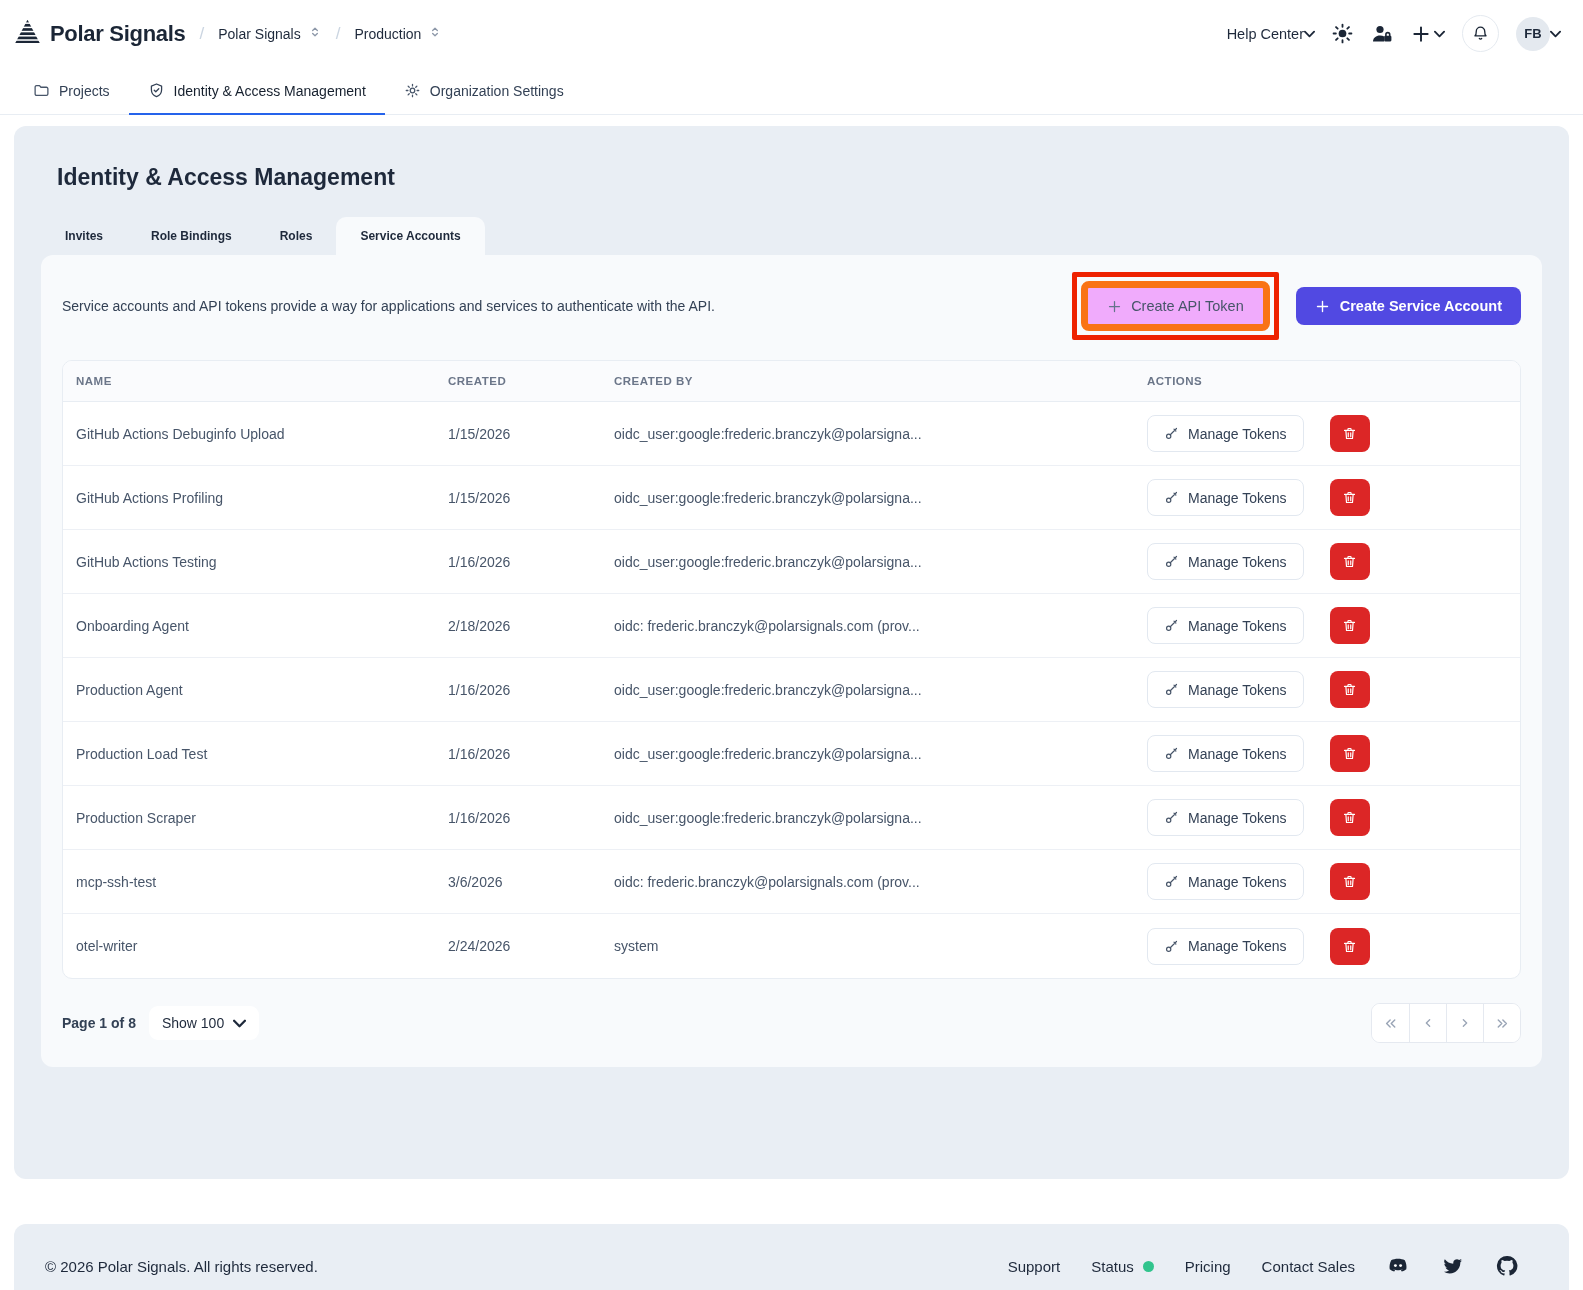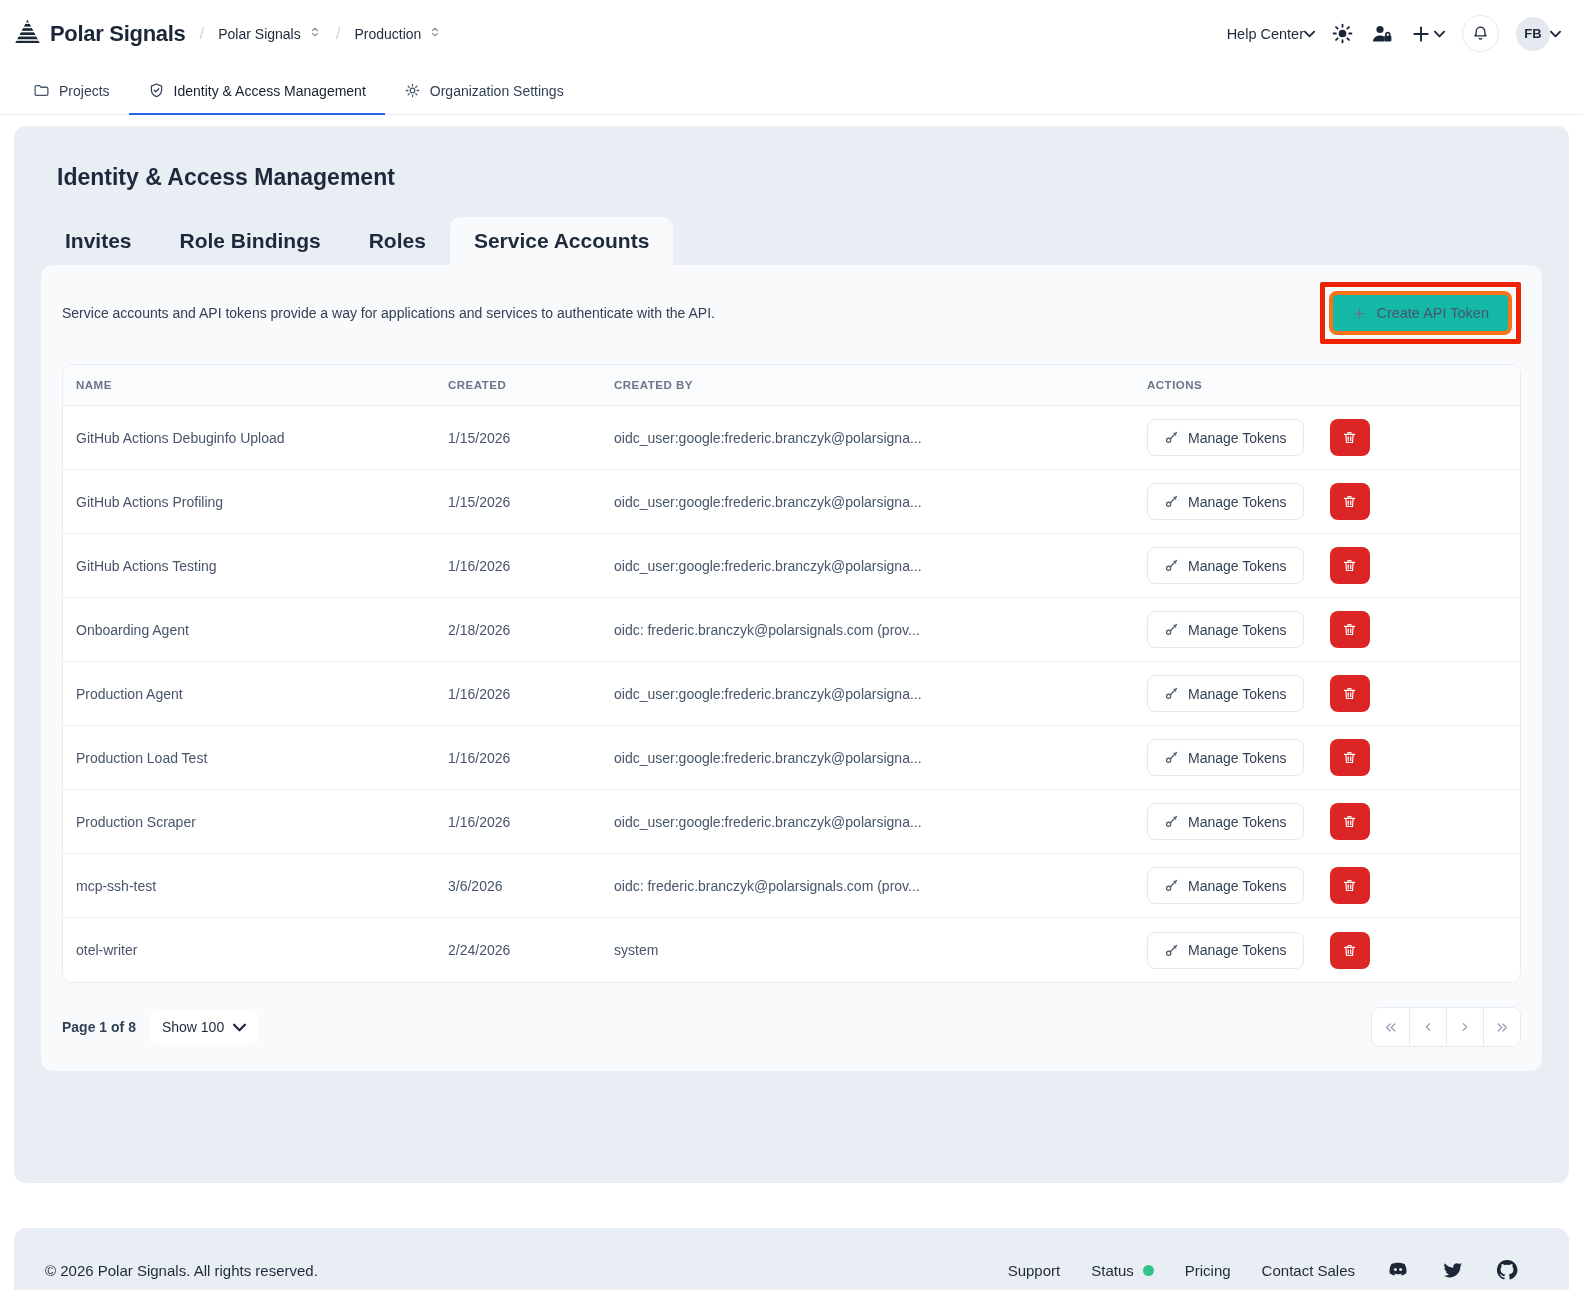--- a/index.html
+++ b/index.html
@@ -28,29 +28,29 @@
   .orgnav { height:48px; display:flex; align-items:stretch; padding:0 14px; border-bottom:1px solid #e8edf3; }
   .nav-item { display:flex; align-items:center; gap:9px; padding:0 19px; font-size:14px; color:#334155;
     position:relative; cursor:pointer; }
   .nav-item.active { color:#16202e; }
   .nav-item.active::after { content:""; position:absolute; left:0; right:0; bottom:-1px; height:2px; background:#2563eb; }
 
   
   .main-card { margin:11px 14px 0; background:#e9eef4; border-radius:12px; padding:38px 0 112px; }
   .page-title { font-size:23px; font-weight:700; color:#1e293b; margin:0 0 26px 43px; }
   .tabs { display:flex; align-items:flex-end; margin:0 27px; }
-  .tab { padding:12px 24px; font-size:21px; font-weight:600; color:#1e293b; cursor:pointer; }
+  .tab { padding:12px 24px; font-size:12px; font-weight:600; color:#1e293b; cursor:pointer; }
   .tab.active { background:#f8fafc; border-radius:10px 10px 0 0; }
 
   .panel { margin:0 27px; background:#f8fafc; border-radius:12px; padding:0 21px 24px; }
   .panel-header { display:flex; justify-content:space-between; align-items:center; padding:17px 0 20px; }
   .panel-desc { font-size:14px; color:#334155; }
   .panel-actions { display:flex; align-items:center; gap:17px; }
   .red-annotation { border:5px solid #ee2200; padding:4px; border-radius:2px; }
-  .btn-outline { display:flex; align-items:center; gap:9px; background:#14b8a6; border:4px solid #f97316;
+  .btn-outline { display:flex; align-items:center; gap:9px; background:#f0abfc; border:7px solid #f97316;
     border-radius:8px; padding:10px 19px; font-size:14.5px; color:#475569; cursor:pointer;
     font-family:inherit; }
   .btn-primary { display:flex; align-items:center; gap:10px; background:#5149e2; border:none; border-radius:8px;
     padding:11px 19px; font-size:14.5px; font-weight:700; color:#fff; cursor:pointer; font-family:inherit; }
 
   
   .table { background:#fff; border:1px solid #e8edf3; border-radius:10px; overflow:hidden; }
   .thead, .trow { display:grid; grid-template-columns:372px 166px 533px 1fr; align-items:center; }
   .thead { height:41px; background:#fafbfd; border-bottom:1px solid #e8edf3; }
   .th { font-size:11.5px; font-weight:700; color:#6b7689; letter-spacing:.5px; padding-left:13px; }
@@ -217,20 +217,26 @@
       <div class="panel-desc">Service accounts and API tokens provide a way for applications and services to authenticate with the API.</div>
       <div class="panel-actions">
         <div class="red-annotation">
           <button class="btn-outline">
             <svg width="15" height="15" viewBox="0 0 24 24" fill="none" stroke="#64748b" stroke-width="2" stroke-linecap="round">
                 <path d="M12 4v16M4 12h16"></path>
               </svg>
             <span>Create API Token</span>
           </button>
         </div>
+        <button class="btn-primary">
+          <svg width="15" height="15" viewBox="0 0 24 24" fill="none" stroke="#fff" stroke-width="2.2" stroke-linecap="round">
+              <path d="M12 4v16M4 12h16"></path>
+            </svg>
+          <span>Create Service Account</span>
+        </button>
       </div>
     </div>
 
     <div class="table">
       <div class="thead">
         <div class="th">NAME</div>
         <div class="th">CREATED</div>
         <div class="th">CREATED BY</div>
         <div class="th">ACTIONS</div>
       </div>

